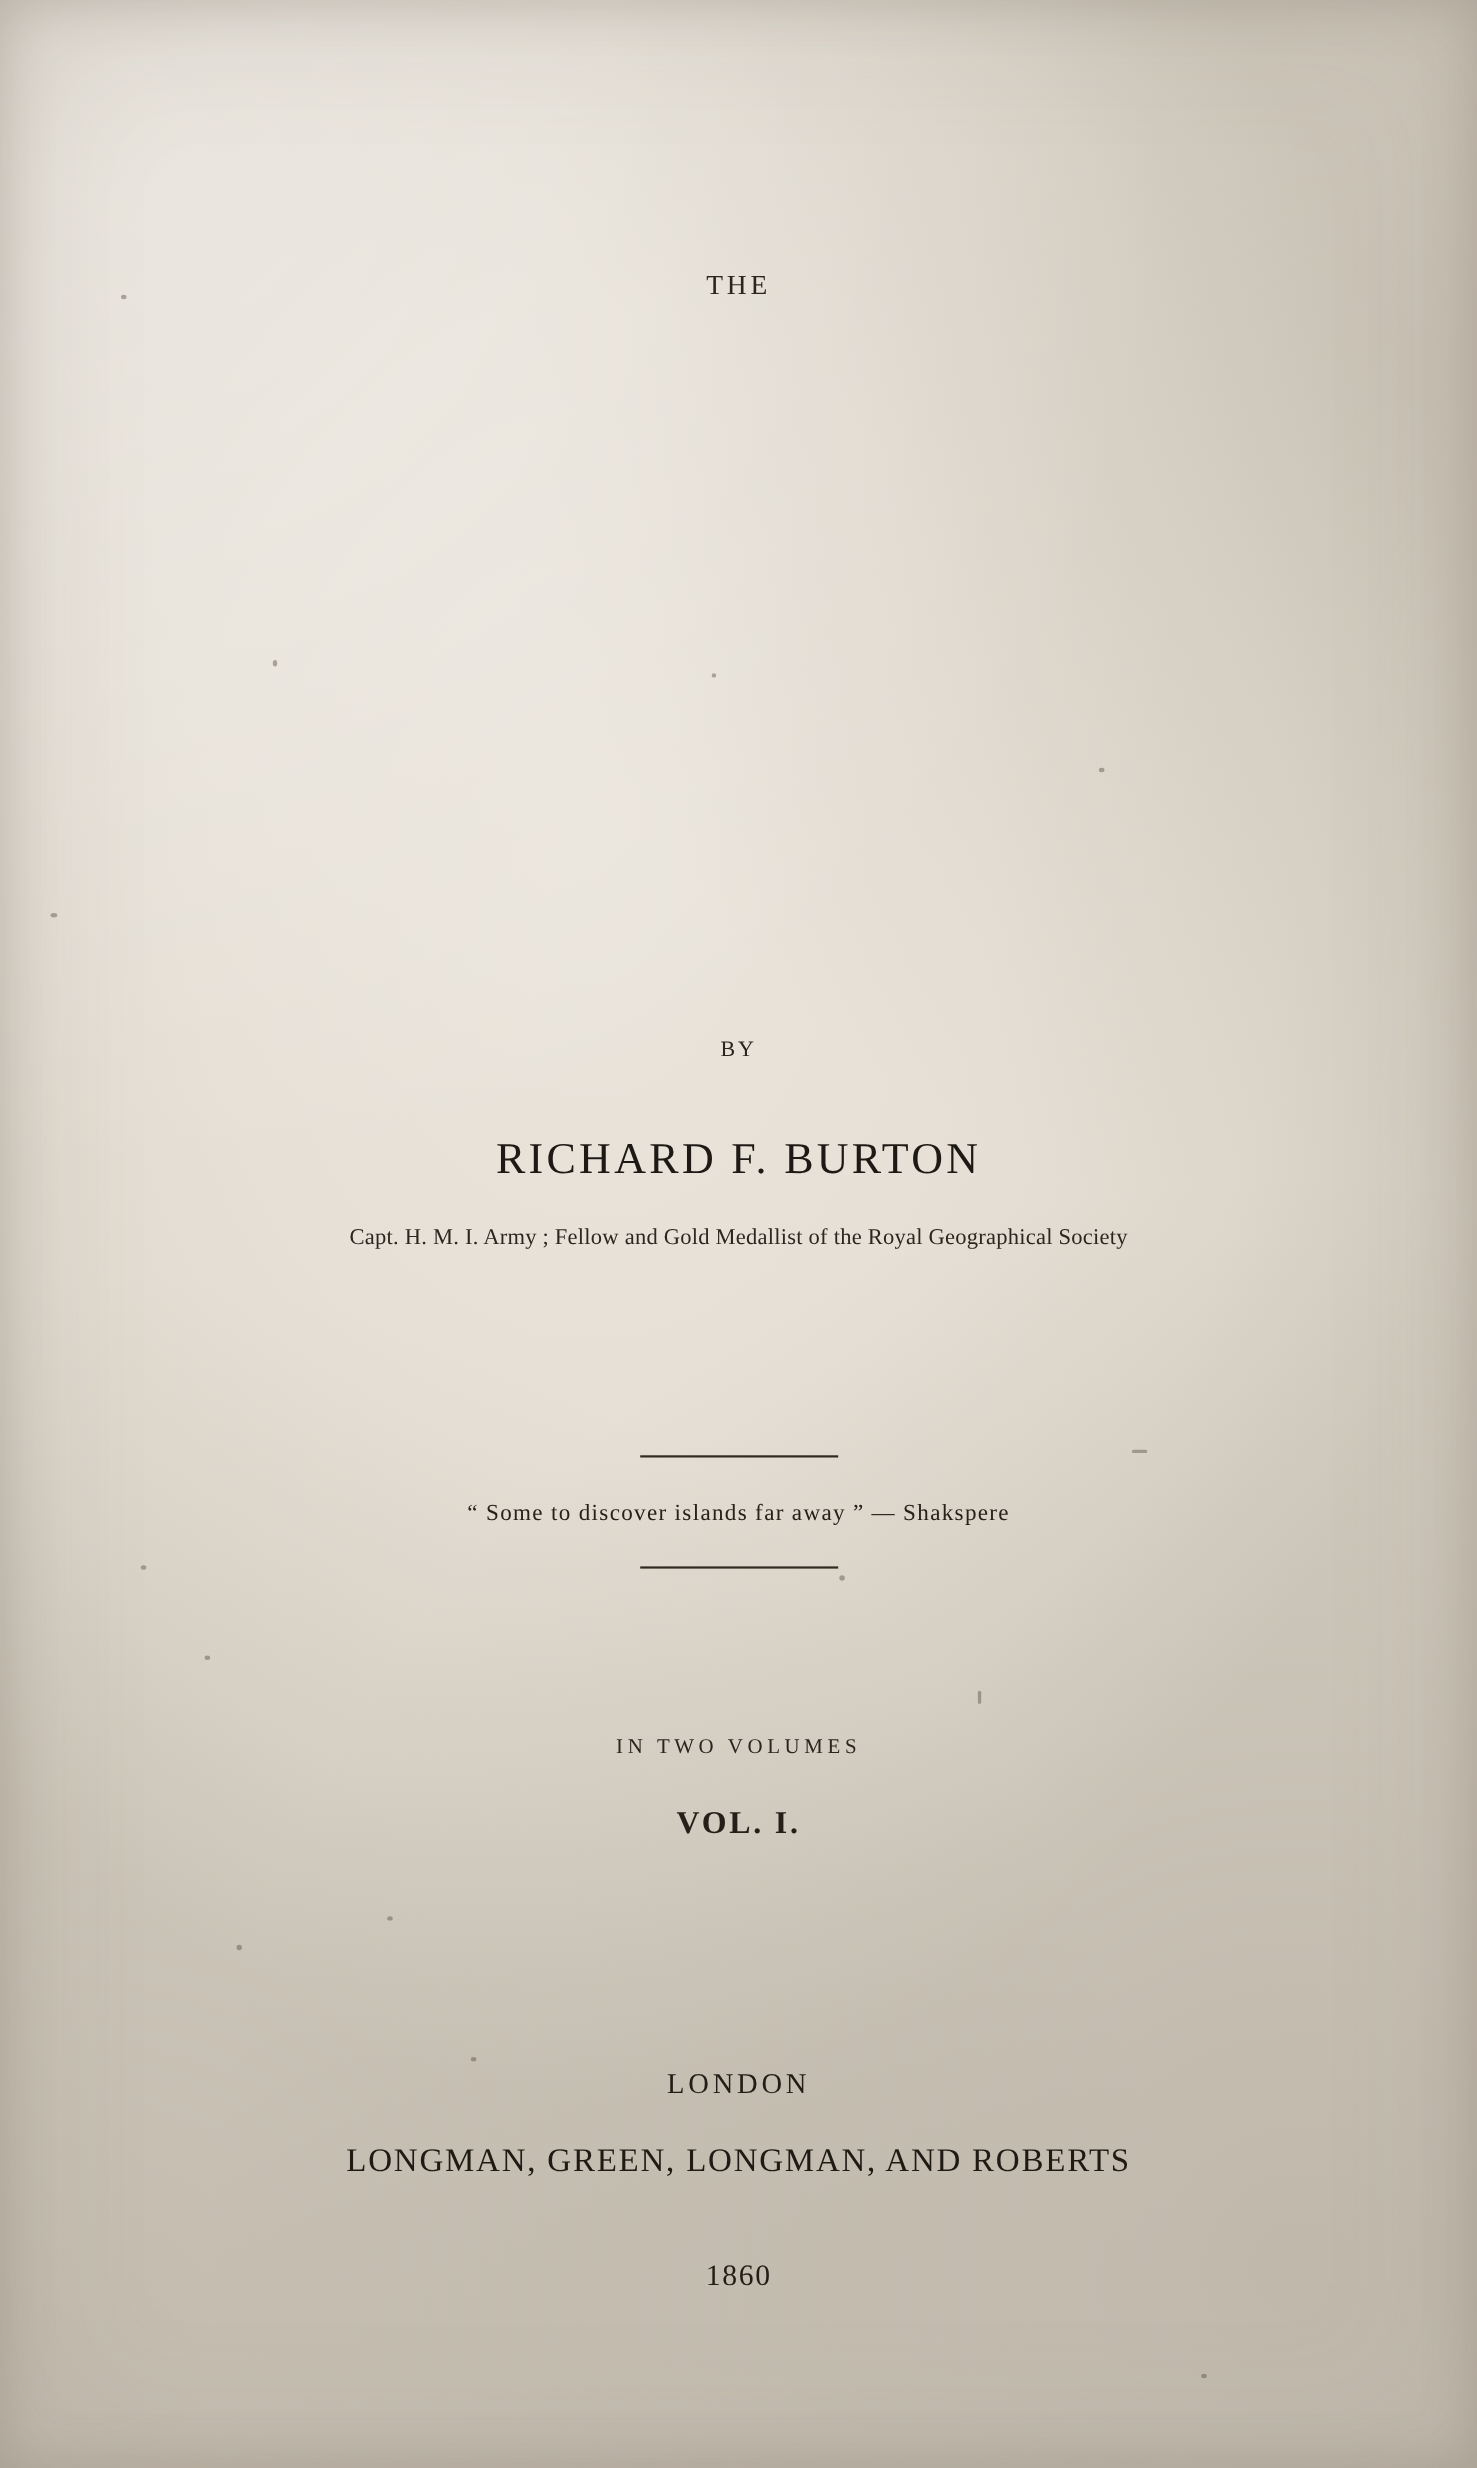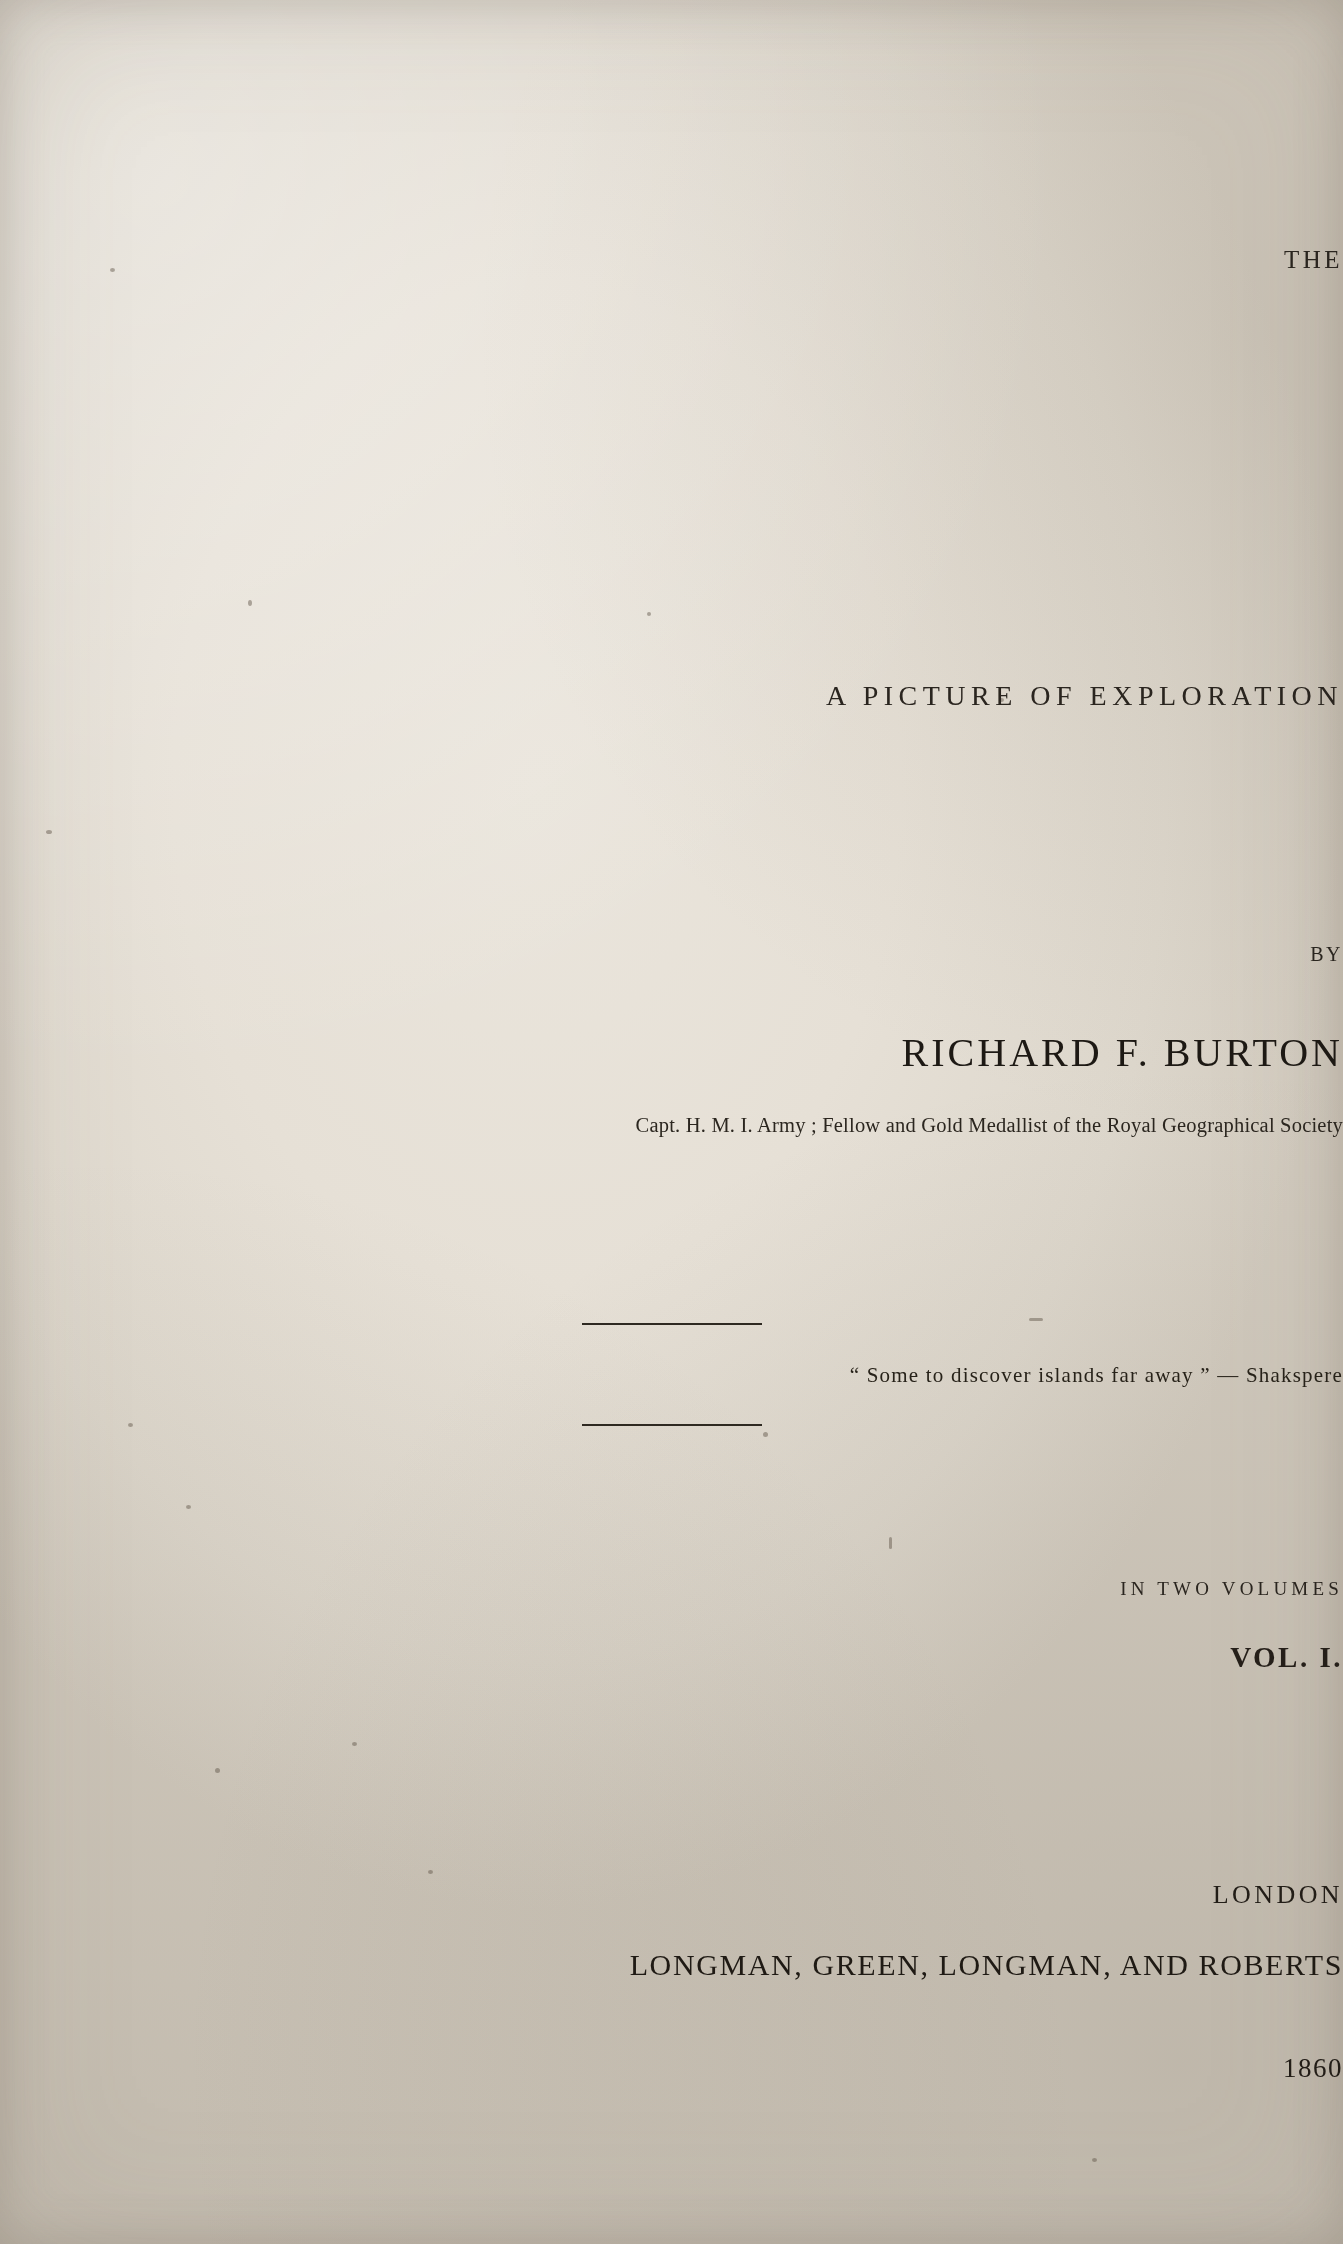--- a/index.html
+++ b/index.html
@@ -52,21 +52,21 @@
     width: 100%;
     height: 100%;
     color: #211d18;
     text-align: center;
   }
 
   .line {
     position: absolute;
     left: 0;
     right: 0;
-    text-align: right;
+    text-align: center;
     white-space: nowrap;
   }
 
   
   .the {
     top: 246px;
     font-size: 25px;
     letter-spacing: 3.5px;
     color: #2a251f;
   }
@@ -196,21 +196,20 @@
   <div class="speck" style="left:352px;  top:1742px; width:5px;  height:4px;"></div>
   <div class="speck" style="left:215px;  top:1768px; width:5px;  height:5px;"></div>
   <div class="speck" style="left:428px;  top:1870px; width:5px;  height:4px;"></div>
   <div class="speck" style="left:1092px; top:2158px; width:5px;  height:4px;"></div>
 
   <div class="content">
 
     <div class="line the">THE</div>
 
 
-    <div class="line subtitle">A PICTURE OF EXPLORATION</div>
 
     <div class="line by">BY</div>
 
     <div class="line author">RICHARD F. BURTON</div>
 
     <div class="line credentials">Capt. H. M. I. Army ; Fellow and Gold Medallist of the Royal Geographical Society</div>
 
     <div class="line rule-top">
         <span class="rule"></span>
       </div>

